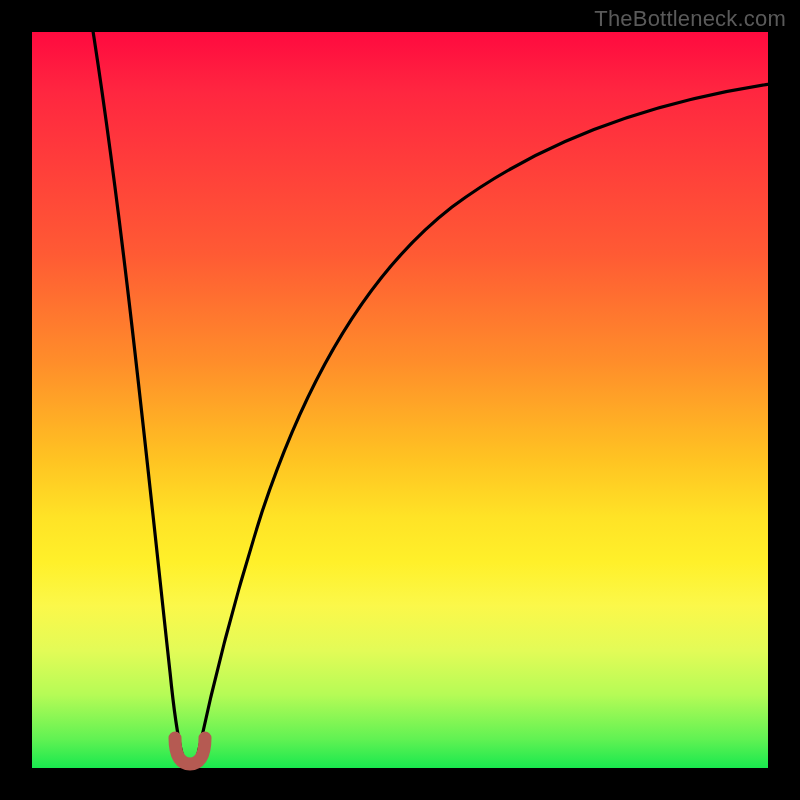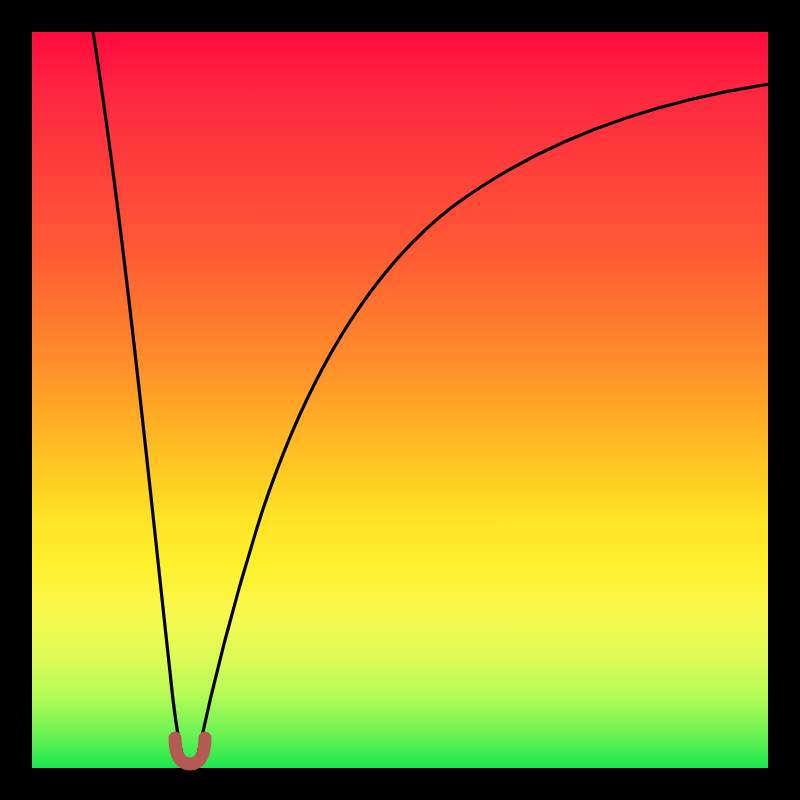--- a/index.html
+++ b/index.html
@@ -58,20 +58,21 @@
     width: 736px;
     height: 736px;
     overflow: visible;
   }
 </style>
 </head>
 <body>
 
 <div class="frame">
 
+  <div class="watermark">TheBottleneck.com</div>
 
   <div class="plot-area">
 
     <svg class="curve" viewBox="0 0 736 736" preserveAspectRatio="none">
 
       <path d="M 58 -20
                C 90 180, 115 430, 138 640
                C 143 690, 147 710, 150 722" fill="none" stroke="#000" stroke-width="3.2" stroke-linecap="round"></path>
 
       <path d="M 166 722

